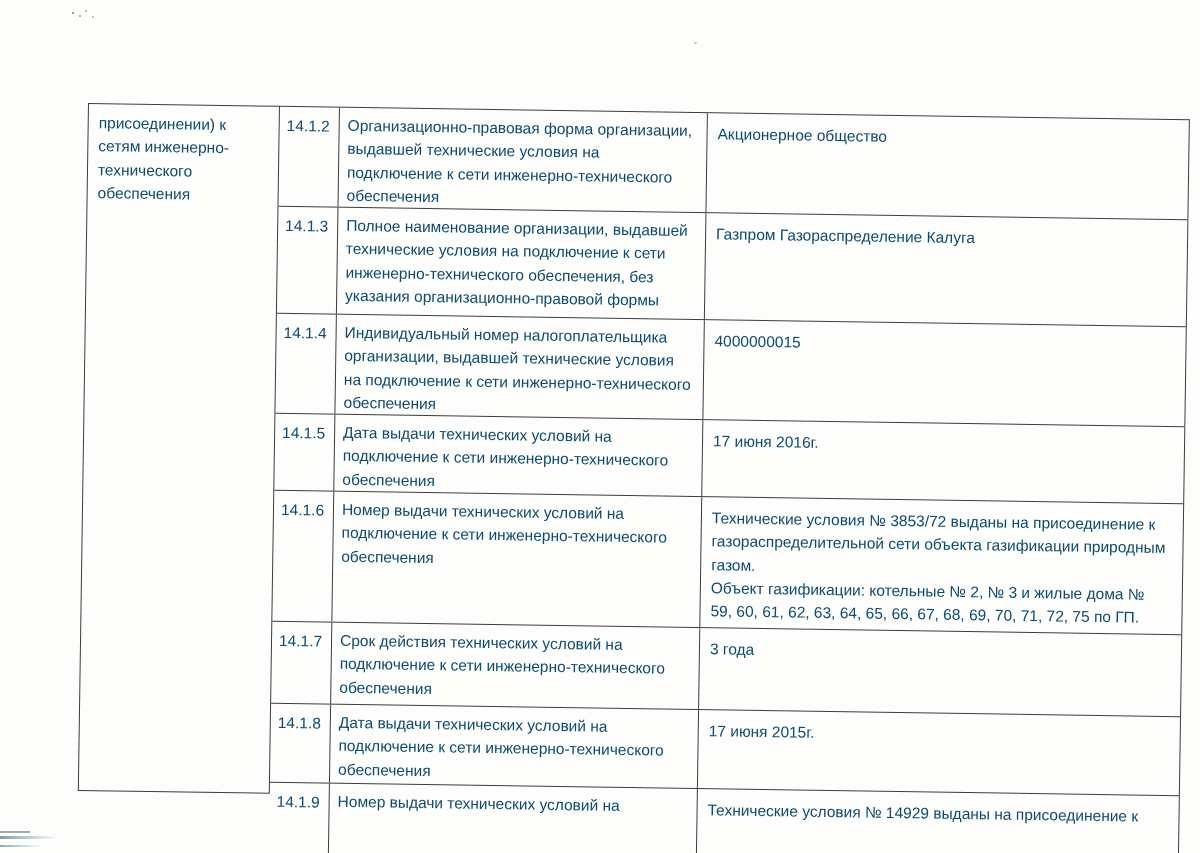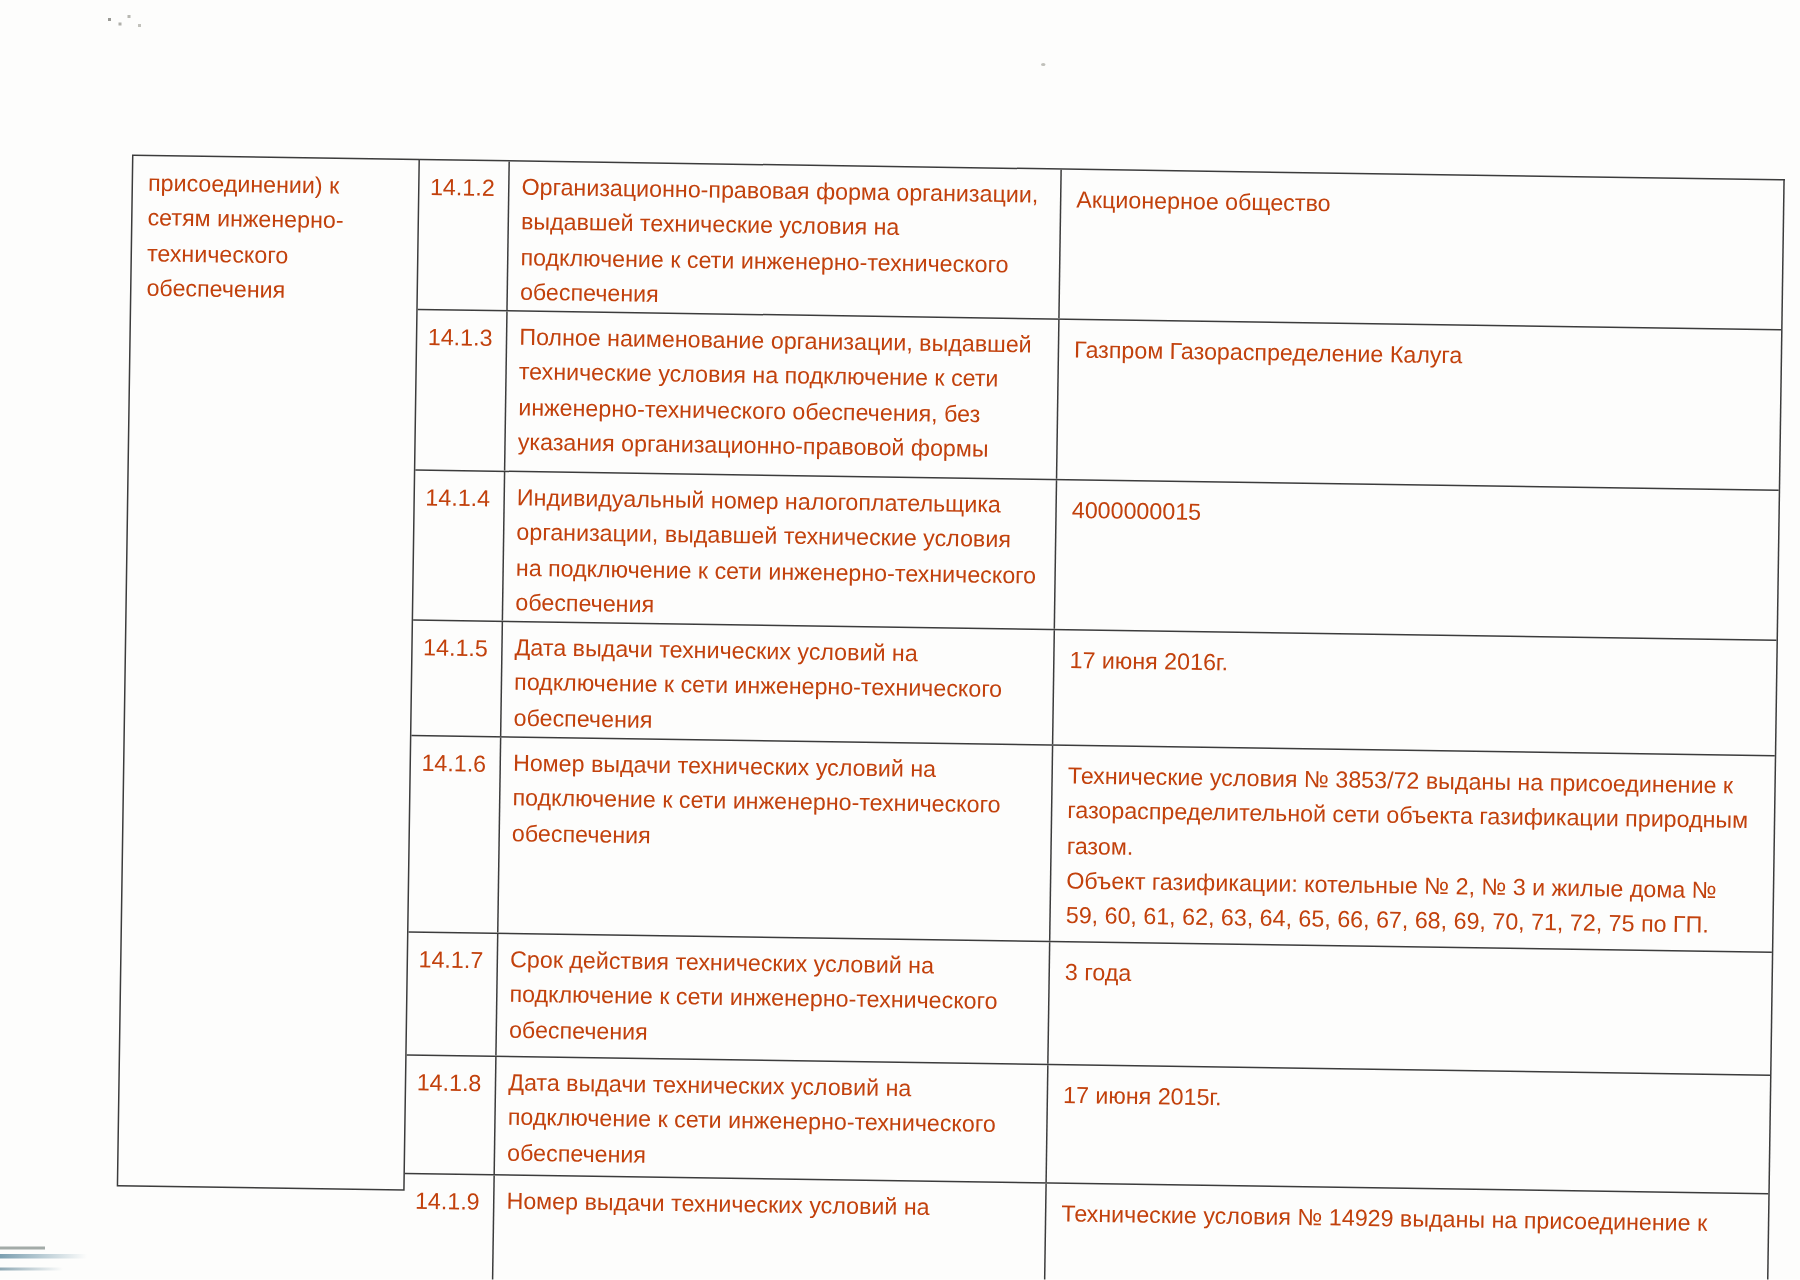--- a/index.html
+++ b/index.html
@@ -6,21 +6,21 @@
   html, body { margin: 0; padding: 0; }
   body { background: #ffffff; }
 
   .scan-page {
     position: relative;
     width: 1200px;
     height: 853px;
     background: #fdfdfc;
     overflow: hidden;
     font-family: "Liberation Sans", sans-serif;
-    color: #c2410c;
+    color: #0c4a6e;
   }
 
   .table-wrap {
     position: absolute;
     left: 88px;
     top: 103px;
     width: 1104px;
     display: flex;
     align-items: flex-start;
     transform: rotate(0.85deg);

